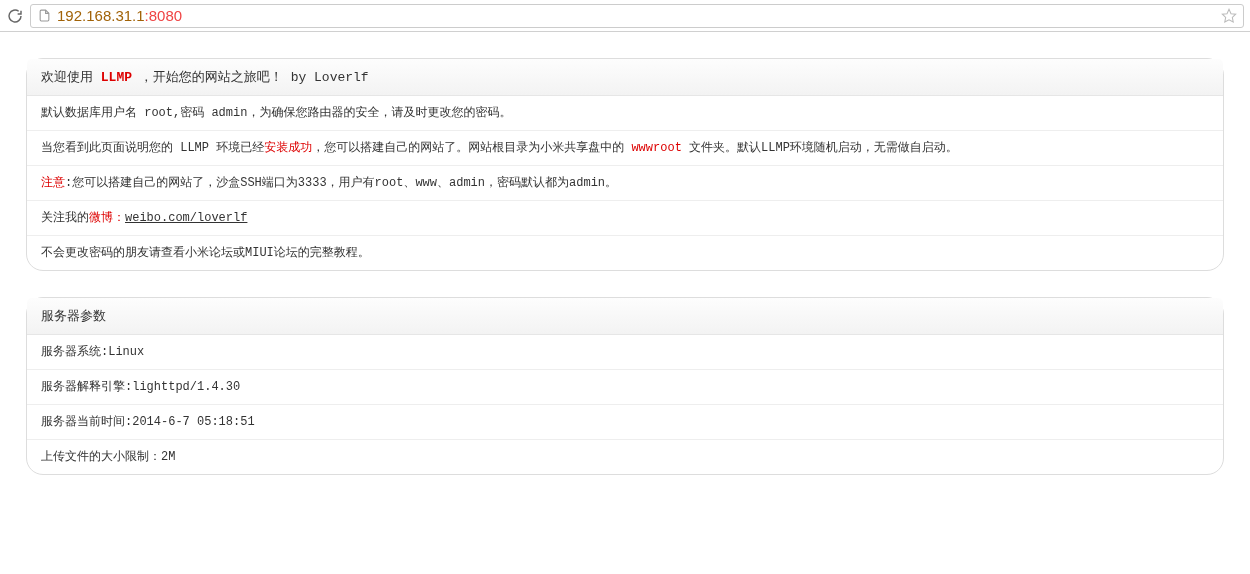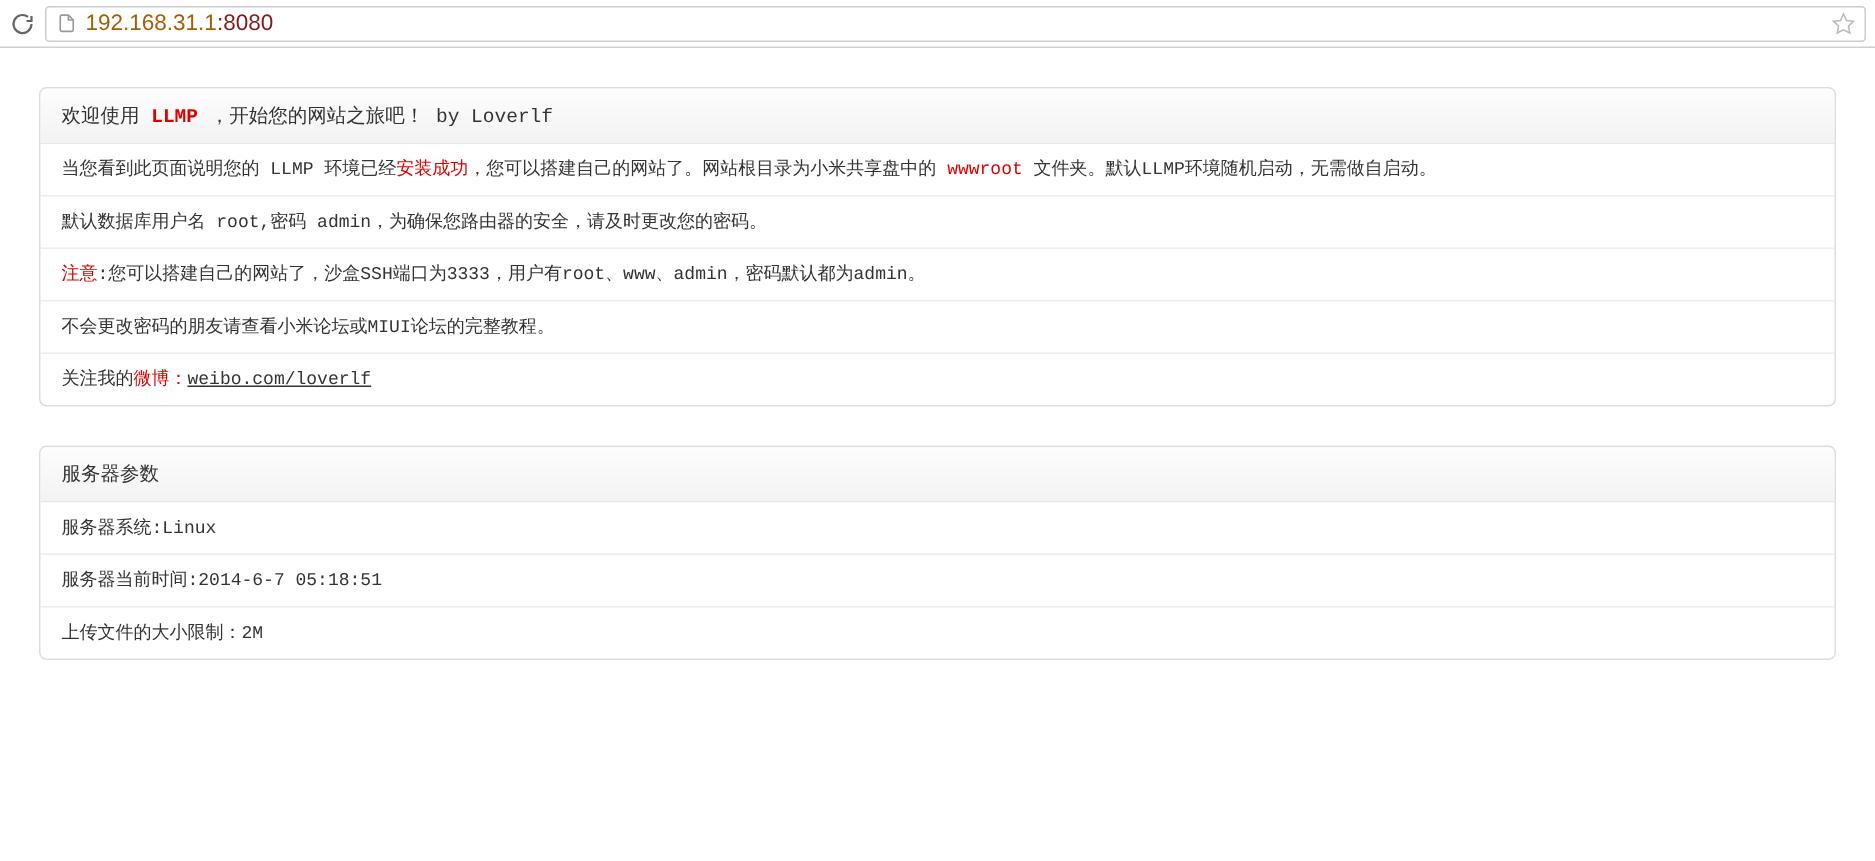--- a/index.html
+++ b/index.html
@@ -46,36 +46,36 @@
       align-items: center;
       justify-content: center;
       color: #999;
     }
     .page-icon svg { width: 13px; height: 13px; }
     .url-text {
       font-family: Arial, sans-serif;
       font-size: 15px;
       color: #a16207;
     }
-    .url-port { color: #7f1d1d; }
+    .url-port { color: #ef4444; }
     .star-icon {
       position: absolute;
       right: 6px;
       width: 16px;
       height: 16px;
       color: #bbb;
       cursor: pointer;
     }
     .star-icon svg { width: 16px; height: 16px; }
     .content {
       padding: 26px 26px 10px 26px;
     }
     .panel {
       border: 1px solid #ddd;
-      border-radius: 5px;
+      border-radius: 17px;
       margin-bottom: 26px;
       background: #fff;
     }
     .panel-header {
       padding: 9px 14px;
       border-bottom: 1px solid #e6e6e6;
       background: linear-gradient(#fdfdfd, #f3f3f3);
       border-radius: 5px 5px 0 0;
       font-size: 13px;
       font-family: SimSun, "Courier New", monospace;
@@ -121,42 +121,45 @@
   </div>
 </div>
 
 <div class="content">
 
   <div class="panel">
     <div class="panel-header">
       <span>欢迎使用 </span><span class="red">LLMP</span><span> ，开始您的网站之旅吧！</span><span class="mono">  by Loverlf</span>
     </div>
     <div class="panel-row">
-      <span>当您看到此页面说明您的 LLMP 环境已经</span><span class="red">安装成功</span><span>，您可以搭建自己的网站了。网站根目录为小米共享盘中的 </span><span class="red mono">wwwroot</span><span> 文件夹。默认LLMP环境随机启动，无需做自启动。</span>
+      <span>默认数据库用户名 root,密码 admin，为确保您路由器的安全，请及时更改您的密码。</span>
     </div>
     <div class="panel-row">
-      <span>默认数据库用户名 root,密码 admin，为确保您路由器的安全，请及时更改您的密码。</span>
+      <span>当您看到此页面说明您的 LLMP 环境已经</span><span class="red">安装成功</span><span>，您可以搭建自己的网站了。网站根目录为小米共享盘中的 </span><span class="red mono">wwwroot</span><span> 文件夹。默认LLMP环境随机启动，无需做自启动。</span>
     </div>
     <div class="panel-row">
       <span class="red">注意</span><span>:您可以搭建自己的网站了，沙盒SSH端口为3333，用户有root、www、admin，密码默认都为admin。</span>
     </div>
     <div class="panel-row">
-      <span>不会更改密码的朋友请查看小米论坛或MIUI论坛的完整教程。</span>
+      <span>关注我的</span><span class="red">微博：</span><span class="link-u mono">weibo.com/loverlf</span>
     </div>
     <div class="panel-row">
-      <span>关注我的</span><span class="red">微博：</span><span class="link-u mono">weibo.com/loverlf</span>
+      <span>不会更改密码的朋友请查看小米论坛或MIUI论坛的完整教程。</span>
     </div>
   </div>
 
   <div class="panel">
     <div class="panel-header">
       <span>服务器参数</span>
     </div>
     <div class="panel-row">
       <span>服务器系统:Linux</span>
+    </div>
+    <div class="panel-row">
+      <span>服务器解释引擎:lighttpd/1.4.30</span>
     </div>
     <div class="panel-row">
       <span>服务器当前时间:2014-6-7 05:18:51</span>
     </div>
     <div class="panel-row">
       <span>上传文件的大小限制：2M</span>
     </div>
   </div>
 
 </div>

